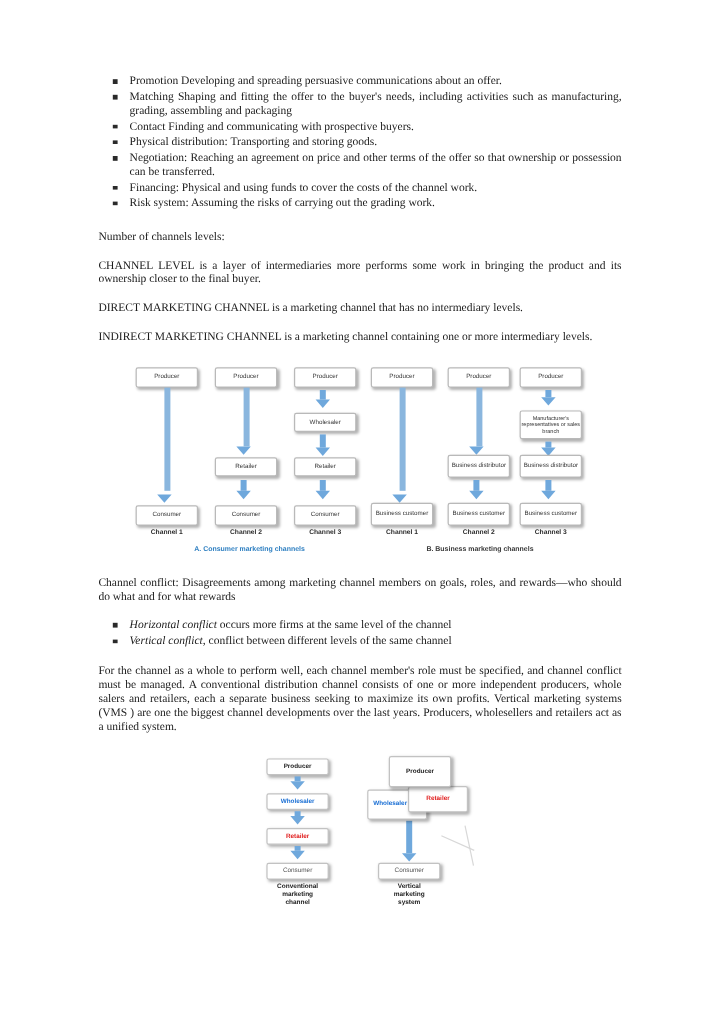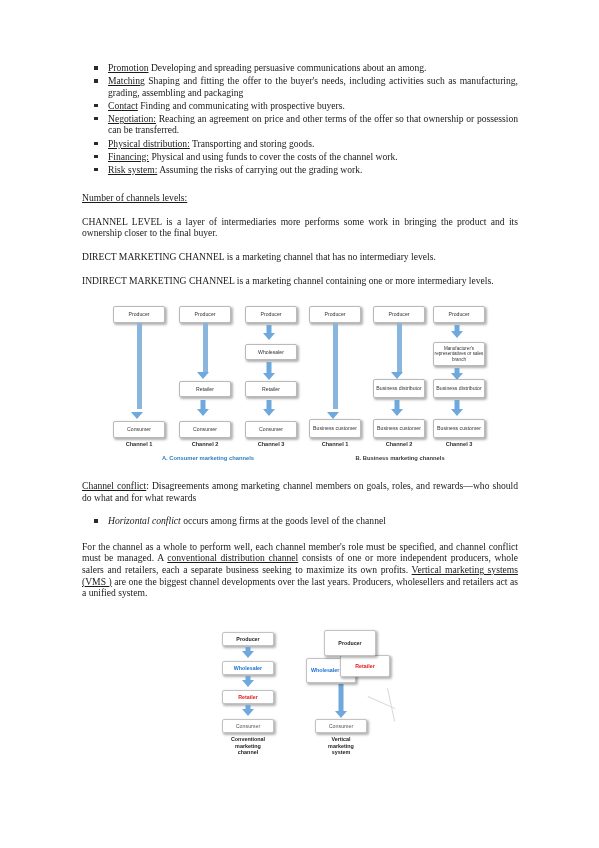--- a/index.html
+++ b/index.html
@@ -15,21 +15,21 @@
   
   ul.bullets{list-style:none;margin:0 0 0 0;padding:0;}
   ul.bullets li{
     position:relative;padding-left:26px;margin:0 0 1.5px 0;
     font-size:9.6px;line-height:11.6px;text-align:justify;
   }
   ul.bullets li:before{
     content:"";position:absolute;left:12px;top:4px;
     width:3.6px;height:3.6px;background:#2a2a2a;
   }
-  .u{text-decoration:underline;}
+  .u{}
   .i{font-style:italic;}
   p.para{font-size:9.6px;line-height:11.7px;text-align:justify;margin:0;}
   .gap-m{height:12px;}
   .gap-l{height:15px;}
 
   
   .diagram{position:relative;}
   .node{
     position:absolute;background:#ffffff;
     border:1px solid #b9b9b9;border-radius:2px;
@@ -78,25 +78,25 @@
   .hairline{position:absolute;background:#d8d8d8;height:1px;
     transform-origin:0 0;}
 </style>
 </head>
 <body>
 
 <div class="page">
   <div class="content">
 
     <ul class="bullets">
-      <li><span class="u">Promotion</span><span> Developing and spreading persuasive communications about an among.</span></li>
+      <li><span class="u">Promotion</span><span> Developing and spreading persuasive communications about an offer.</span></li>
       <li><span class="u">Matching</span><span> Shaping and fitting the offer to the buyer's needs, including activities such as manufacturing, grading, assembling and packaging</span></li>
       <li><span class="u">Contact</span><span> Finding and communicating with prospective buyers.</span></li>
+      <li><span class="u">Physical distribution:</span><span> Transporting and storing goods.</span></li>
       <li><span class="u">Negotiation:</span><span> Reaching an agreement on price and other terms of the offer so that ownership or possession can be transferred.</span></li>
-      <li><span class="u">Physical distribution:</span><span> Transporting and storing goods.</span></li>
       <li><span class="u">Financing:</span><span> Physical and using funds to cover the costs of the channel work.</span></li>
       <li><span class="u">Risk system:</span><span> Assuming the risks of carrying out the grading work.</span></li>
     </ul>
 
     <div class="gap-l"></div>
     <p class="para"><span class="u">Number of channels levels:</span></p>
 
     <div class="gap-m"></div>
     <p class="para">CHANNEL LEVEL is a layer of intermediaries more performs some work in bringing the product and its ownership closer to the final buyer.</p>
 
@@ -189,21 +189,22 @@
 
     <div class="caption cap-blue" style="left:30px;top:155px;width:130px;">A. Consumer marketing channels</div>
     <div class="caption cap-dark" style="left:222px;top:155px;width:130px;">B. Business marketing channels</div>
   </div>
 
   <div style="position:absolute;left:82px;top:480px;width:436px;">
     <p class="para"><span class="u">Channel conflict</span><span>: Disagreements among marketing channel members on goals, roles, and rewards—who should do what and for what rewards</span></p>
 
     <div class="gap-m"></div>
     <ul class="bullets">
-      <li><span class="i">Horizontal conflict</span><span> occurs among firms at the goods level of the channel</span></li>
+      <li><span class="i">Horizontal conflict</span><span> occurs more firms at the same level of the channel</span></li>
+      <li><span class="i">Vertical conflict</span><span>, conflict between different levels of the same channel</span></li>
     </ul>
 
     <div class="gap-m"></div>
     <p class="para"><span>For the channel as a whole to perform well, each channel member's role must be specified, and channel conflict must be managed. A </span><span class="u">conventional distribution channel</span><span> consists of one or more independent producers, whole salers and retailers, each a separate business seeking to maximize its own profits. </span><span class="u">Vertical marketing systems (VMS )</span><span> are one the biggest channel developments over the last years. Producers, wholesellers and retailers act as a unified system.</span></p>
   </div>
 
   <div class="diagram" style="position:absolute;left:200px;top:628px;width:200px;height:122px;">
 
     <div class="node2" style="left:22px;top:4px;width:52px;height:14px;">Producer</div>
     <div class="arrow" style="left:41.5px;top:19px;width:13px;height:13px;">

